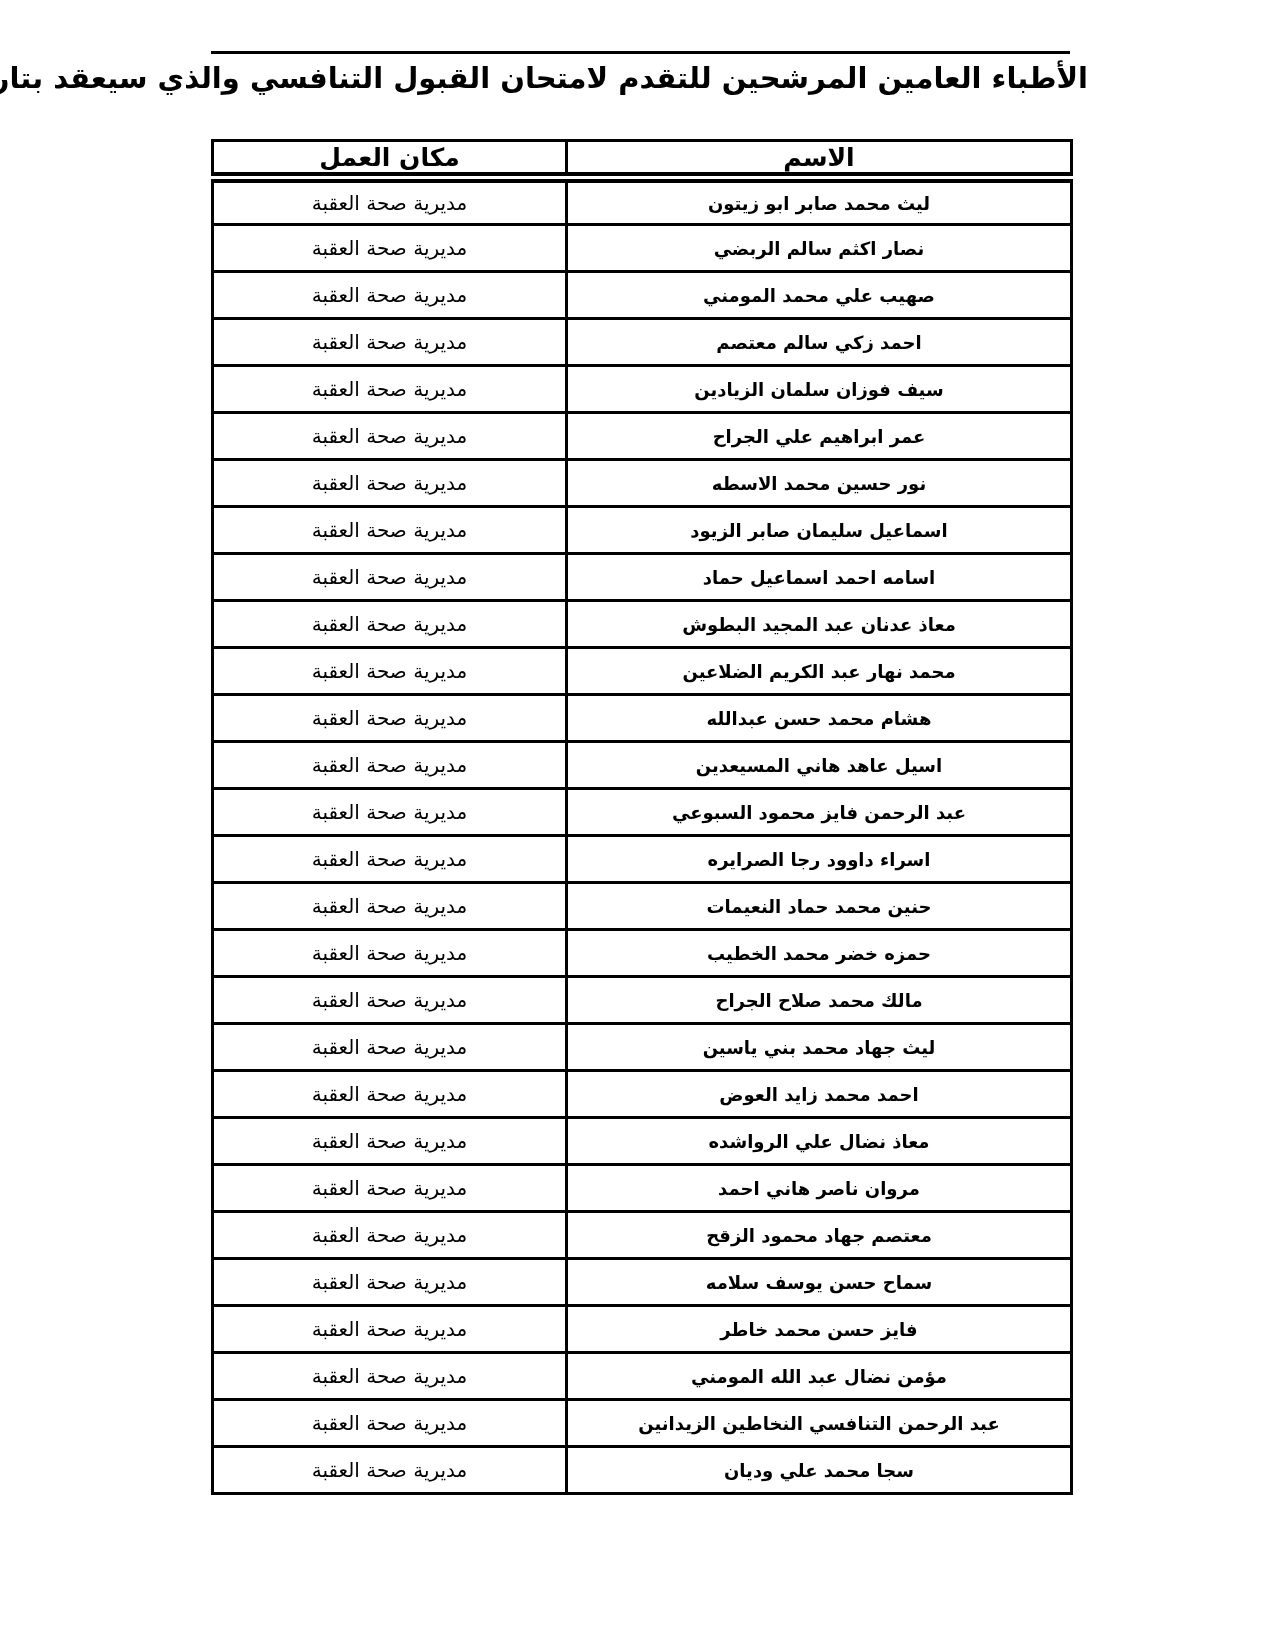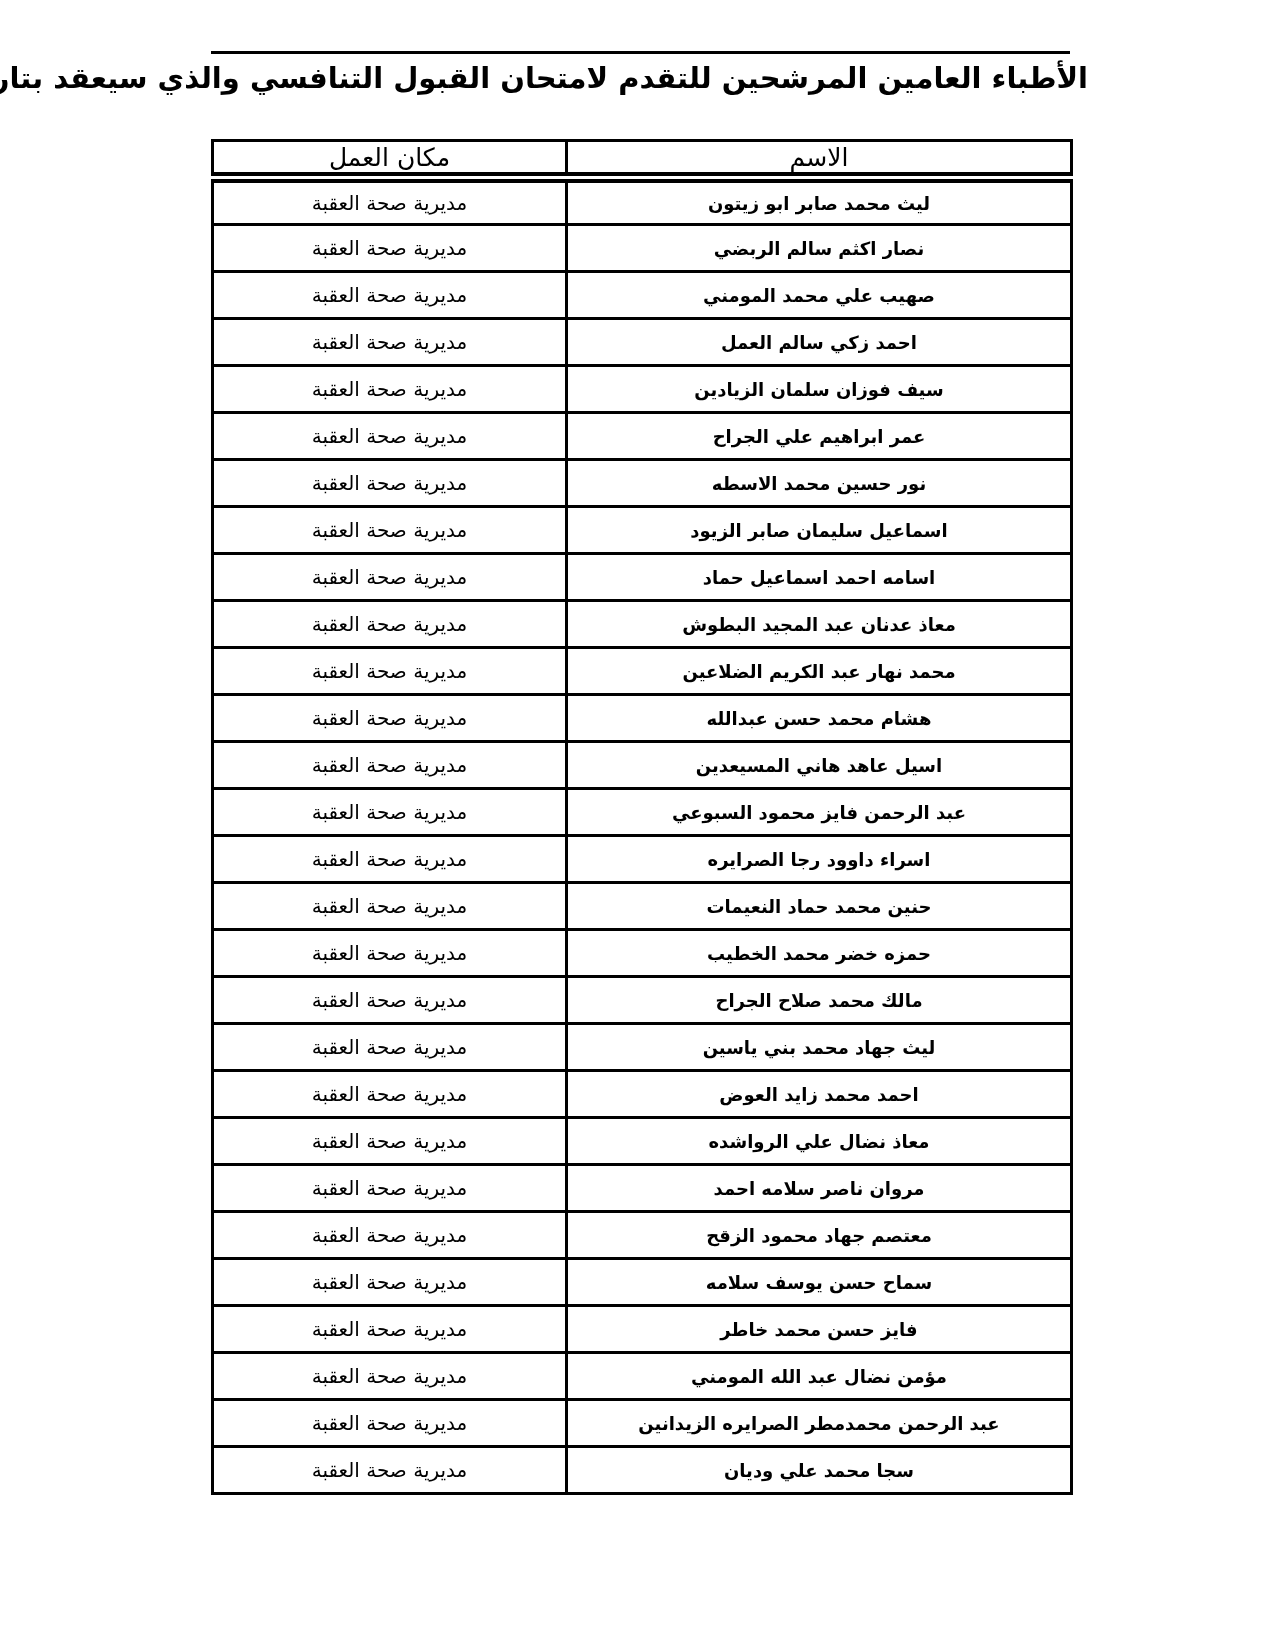--- a/index.html
+++ b/index.html
@@ -64,21 +64,21 @@
     border: 3px solid #000000;
     text-align: center;
     vertical-align: middle;
     overflow: hidden;
     white-space: nowrap;
   }
 
   table.doc-table thead th {
     height: 37px;
     font-size: 25px;
-    font-weight: normal;
+    font-weight: bold;
     border-bottom: 11px double #000000;
   }
 
   table.doc-table tbody td { height: 47px; }
 
   td.name-cell {
     font-size: 18px;
     font-weight: bold;
   }
   td.workplace-cell {
@@ -115,21 +115,21 @@
     </tr>
         <tr>
       <td class="name-cell">نصار اكثم سالم الربضي</td>
       <td class="workplace-cell">مديرية صحة العقبة</td>
     </tr>
         <tr>
       <td class="name-cell">صهيب علي محمد المومني</td>
       <td class="workplace-cell">مديرية صحة العقبة</td>
     </tr>
         <tr>
-      <td class="name-cell">احمد زكي سالم العمل</td>
+      <td class="name-cell">احمد زكي سالم معتصم</td>
       <td class="workplace-cell">مديرية صحة العقبة</td>
     </tr>
         <tr>
       <td class="name-cell">سيف فوزان سلمان الزيادين</td>
       <td class="workplace-cell">مديرية صحة العقبة</td>
     </tr>
         <tr>
       <td class="name-cell">عمر ابراهيم علي الجراح</td>
       <td class="workplace-cell">مديرية صحة العقبة</td>
     </tr>
@@ -187,41 +187,41 @@
     </tr>
         <tr>
       <td class="name-cell">احمد محمد زايد العوض</td>
       <td class="workplace-cell">مديرية صحة العقبة</td>
     </tr>
         <tr>
       <td class="name-cell">معاذ نضال علي الرواشده</td>
       <td class="workplace-cell">مديرية صحة العقبة</td>
     </tr>
         <tr>
-      <td class="name-cell">مروان ناصر سلامه احمد</td>
+      <td class="name-cell">مروان ناصر هاني احمد</td>
       <td class="workplace-cell">مديرية صحة العقبة</td>
     </tr>
         <tr>
       <td class="name-cell">معتصم جهاد محمود الزقح</td>
       <td class="workplace-cell">مديرية صحة العقبة</td>
     </tr>
         <tr>
       <td class="name-cell">سماح حسن يوسف سلامه</td>
       <td class="workplace-cell">مديرية صحة العقبة</td>
     </tr>
         <tr>
       <td class="name-cell">فايز حسن محمد خاطر</td>
       <td class="workplace-cell">مديرية صحة العقبة</td>
     </tr>
         <tr>
       <td class="name-cell">مؤمن نضال عبد الله المومني</td>
       <td class="workplace-cell">مديرية صحة العقبة</td>
     </tr>
         <tr>
-      <td class="name-cell">عبد الرحمن محمدمطر الصرايره الزيدانين</td>
+      <td class="name-cell">عبد الرحمن التنافسي النخاطين الزيدانين</td>
       <td class="workplace-cell">مديرية صحة العقبة</td>
     </tr>
         <tr>
       <td class="name-cell">سجا محمد علي وديان</td>
       <td class="workplace-cell">مديرية صحة العقبة</td>
     </tr>
       </tbody>
   </table>
 
 </div>

